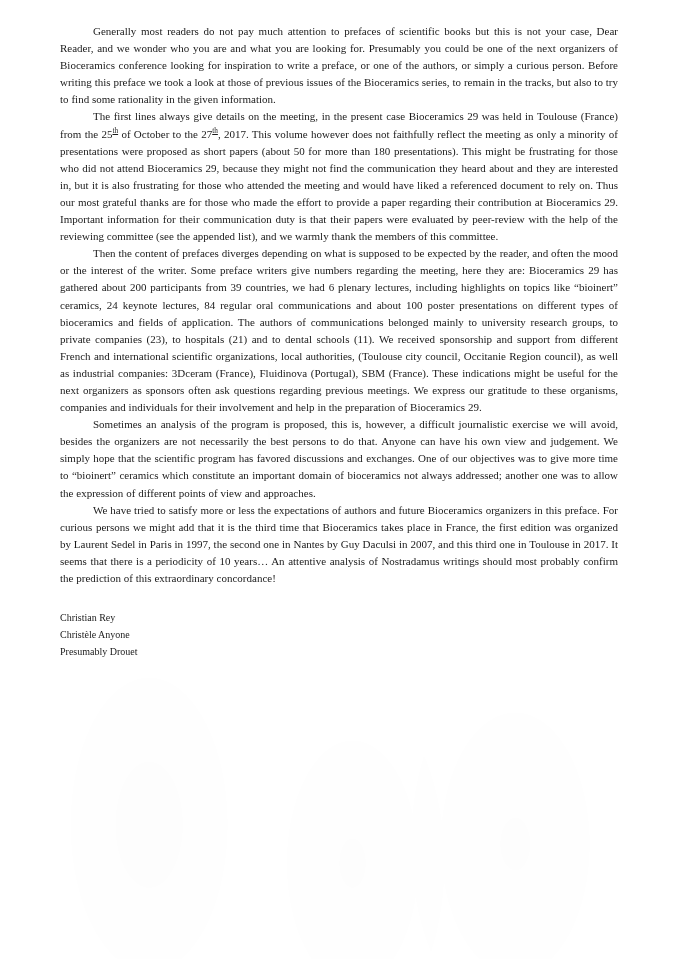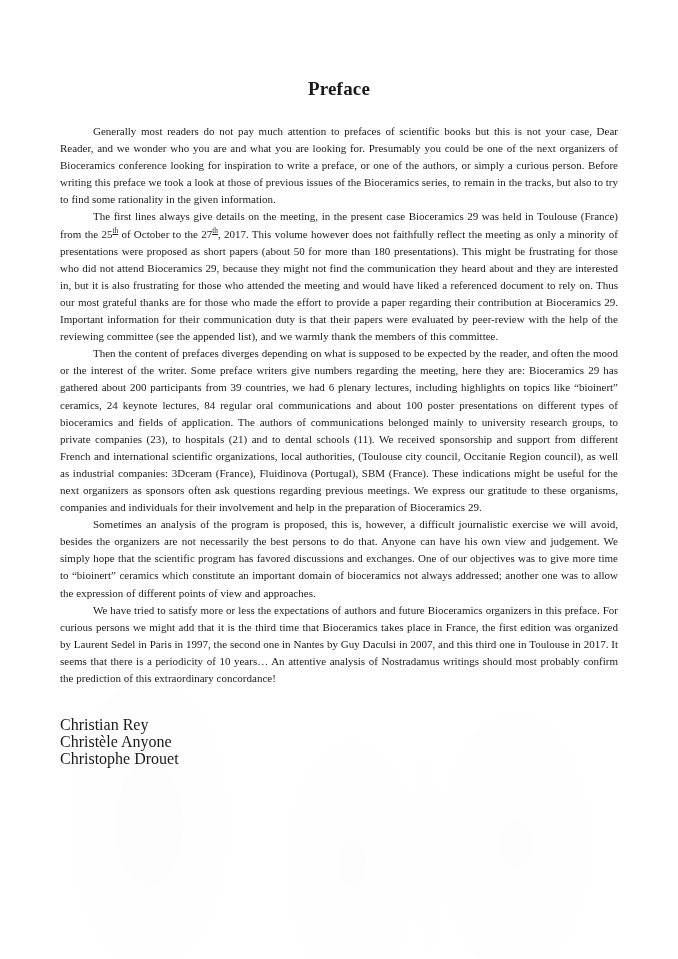--- a/index.html
+++ b/index.html
@@ -67,54 +67,53 @@
   
 
   sup {
     font-size: 0.66em;
     vertical-align: super;
     line-height: 0;
     text-decoration: underline;
   }
 
   .signature {
-    margin-top: 29px;
-    font-size: 16px;
+    margin-top: 22px;
+    font-size: 10px;
     line-height: 17.1px;
     text-align: left;
     text-indent: 0;
   }
   .signature .sig-line {
     display: block;
     text-indent: 0;
   }
 </style>
 </head>
 <body>
 
 <div class="paper-texture"></div>
 
 <div class="page">
 
-  <h1 class="doc-title">Preface</h1>
 
   <div class="body-block">
 
     <p class="para">Generally most readers do not pay much attention to prefaces of scientific books but this is not your case, Dear Reader, and we wonder who you are and what you are looking for. Presumably you could be one of the next organizers of Bioceramics conference looking for inspiration to write a preface, or one of the authors, or simply a curious person. Before writing this preface we took a look at those of previous issues of the Bioceramics series, to remain in the tracks, but also to try to find some rationality in the given information.</p>
 
     <p class="para">
       <span>The first lines always give details on the meeting, in the present case Bioceramics 29 was held in Toulouse (France) from the 25</span><sup>th</sup><span> of October to the 27</span><sup>th</sup><span>, 2017. This volume however does not faithfully reflect the meeting as only a minority of presentations were proposed as short papers (about 50 for more than 180 presentations). This might be frustrating for those who did not attend Bioceramics 29, because they might not find the communication they heard about and they are interested in, but it is also frustrating for those who attended the meeting and would have liked a referenced document to rely on. Thus our most grateful thanks are for those who made the effort to provide a paper regarding their contribution at Bioceramics 29. Important information for their communication duty is that their papers were evaluated by peer-review with the help of the reviewing committee (see the appended list), and we warmly thank the members of this committee.</span>
     </p>
 
     <p class="para">Then the content of prefaces diverges depending on what is supposed to be expected by the reader, and often the mood or the interest of the writer. Some preface writers give numbers regarding the meeting, here they are: Bioceramics 29 has gathered about 200 participants from 39 countries, we had 6 plenary lectures, including highlights on topics like “bioinert” ceramics, 24 keynote lectures, 84 regular oral communications and about 100 poster presentations on different types of bioceramics and fields of application. The authors of communications belonged mainly to university research groups, to private companies (23), to hospitals (21) and to dental schools (11). We received sponsorship and support from different French and international scientific organizations, local authorities, (Toulouse city council, Occitanie Region council), as well as industrial companies: 3Dceram (France), Fluidinova (Portugal), SBM (France). These indications might be useful for the next organizers as sponsors often ask questions regarding previous meetings. We express our gratitude to these organisms, companies and individuals for their involvement and help in the preparation of Bioceramics 29.</p>
 
     <p class="para">Sometimes an analysis of the program is proposed, this is, however, a difficult journalistic exercise we will avoid, besides the organizers are not necessarily the best persons to do that. Anyone can have his own view and judgement. We simply hope that the scientific program has favored discussions and exchanges. One of our objectives was to give more time to “bioinert” ceramics which constitute an important domain of bioceramics not always addressed; another one was to allow the expression of different points of view and approaches.</p>
 
     <p class="para">We have tried to satisfy more or less the expectations of authors and future Bioceramics organizers in this preface. For curious persons we might add that it is the third time that Bioceramics takes place in France, the first edition was organized by Laurent Sedel in Paris in 1997, the second one in Nantes by Guy Daculsi in 2007, and this third one in Toulouse in 2017. It seems that there is a periodicity of 10 years… An attentive analysis of Nostradamus writings should most probably confirm the prediction of this extraordinary concordance!</p>
 
     <div class="signature">
       <span class="sig-line">Christian Rey</span>
       <span class="sig-line">Christèle Anyone</span>
-      <span class="sig-line">Christophe Drouet</span>
+      <span class="sig-line">Presumably Drouet</span>
     </div>
 
   </div>
 </div>
 
 </body></html>

